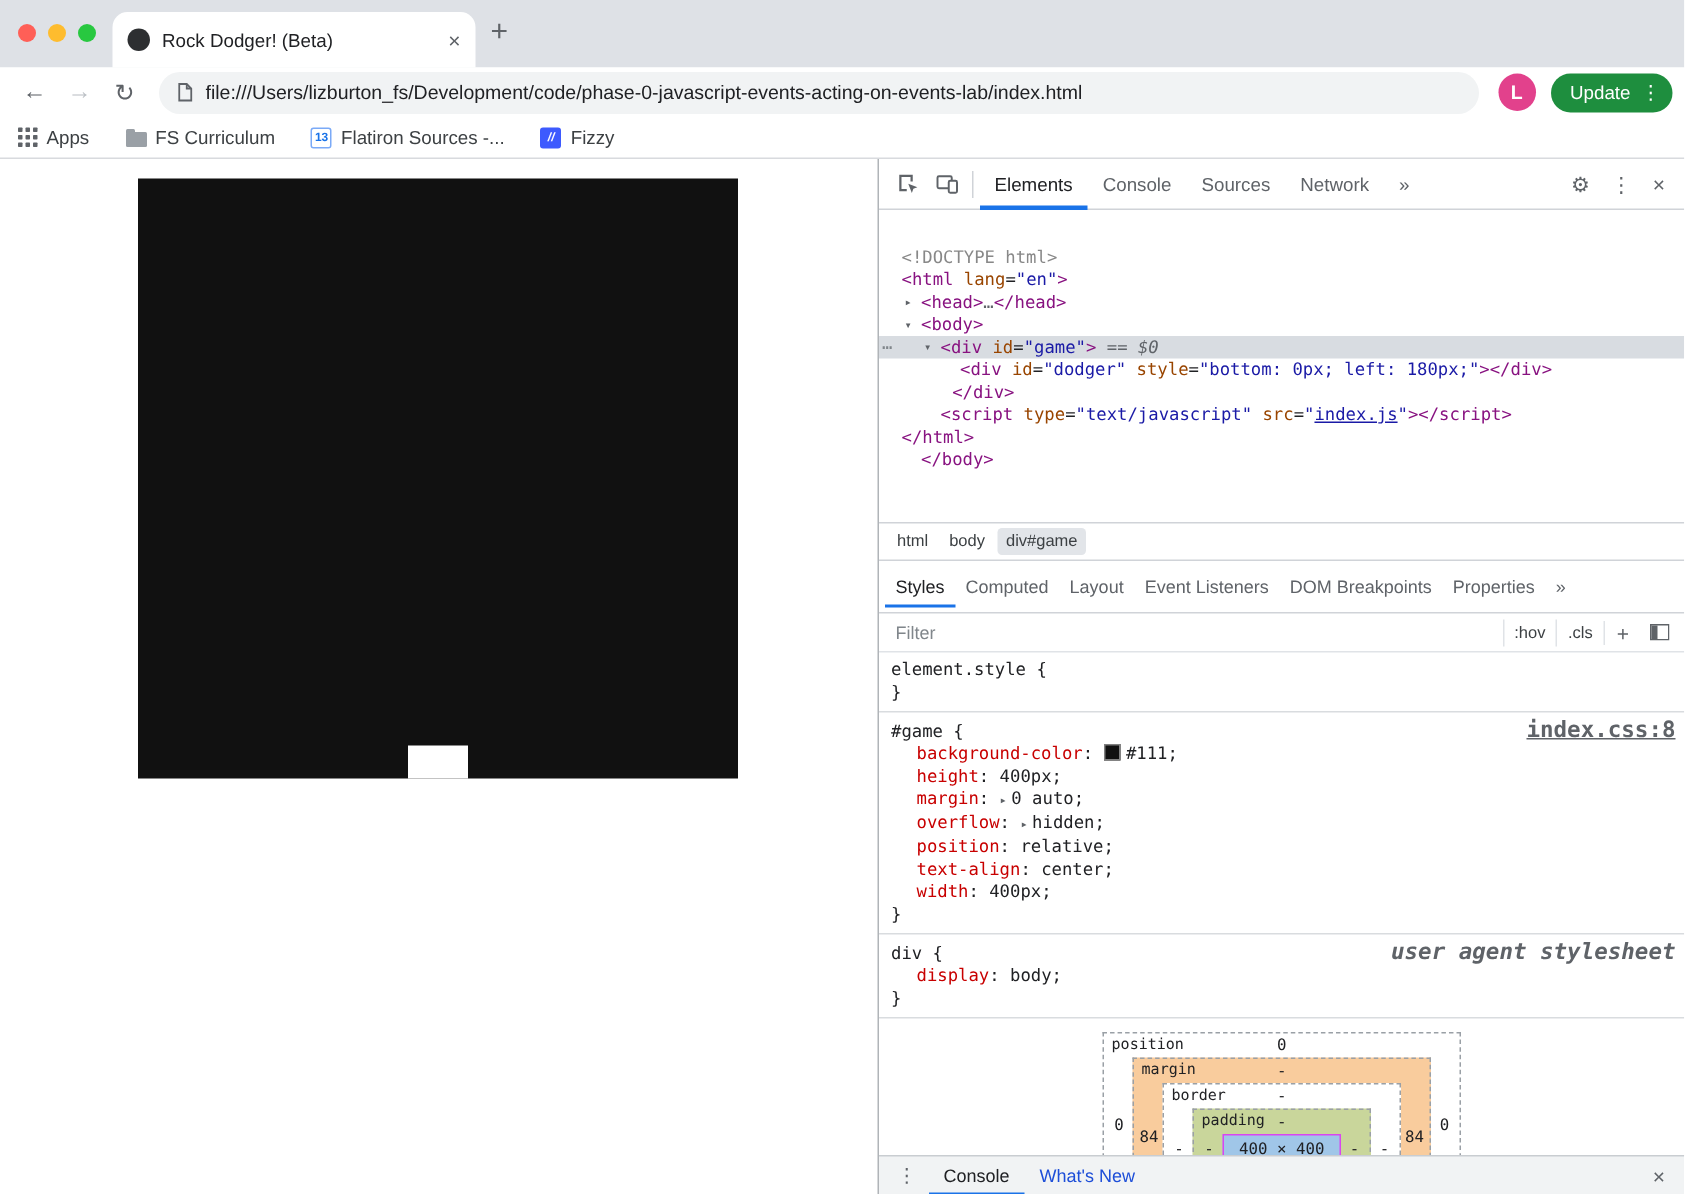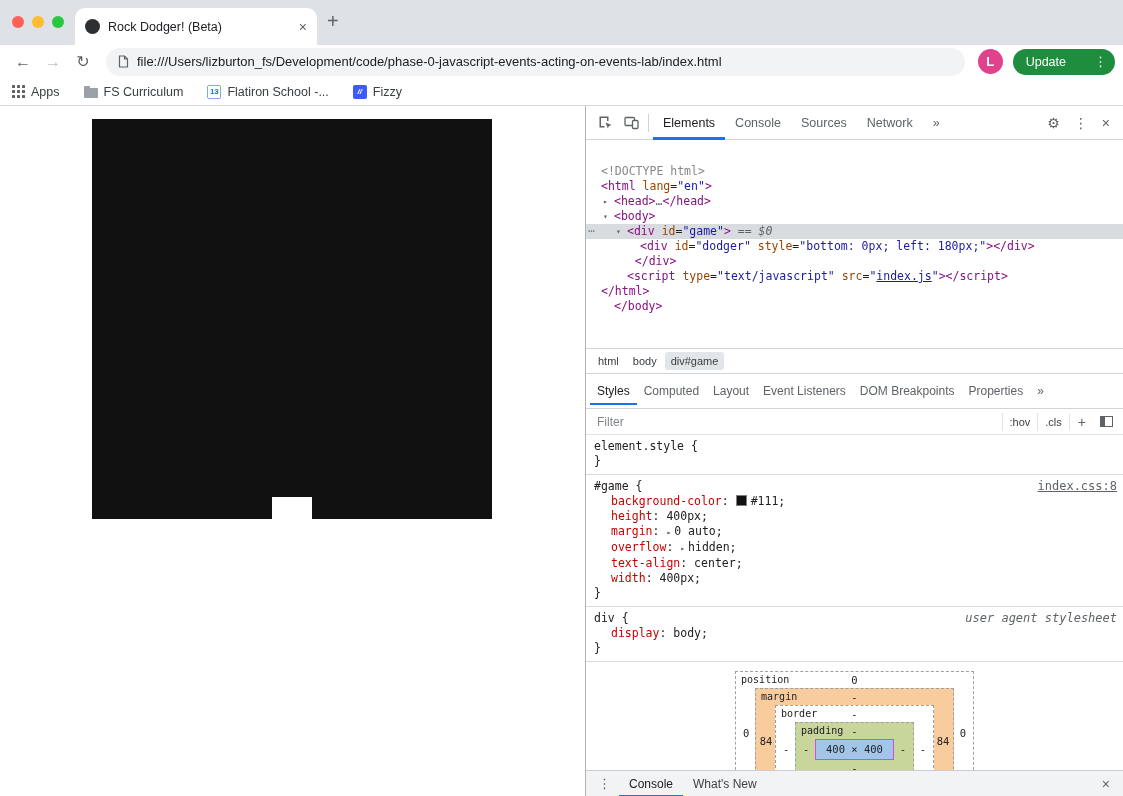--- a/index.html
+++ b/index.html
@@ -24,21 +24,21 @@
   .nav-icon{width:30px;height:28px;display:flex;align-items:center;justify-content:center;
             color:#5f6368;font-size:16px;flex:none;}
   .nav-icon.disabled{color:#bdc1c6;}
   .omnibox{flex:1;height:28px;background:#f1f3f4;border-radius:14px;display:flex;align-items:center;
            padding:0 12px;margin:0 8px;box-sizing:border-box;overflow:hidden;}
   .omni-icon{margin-right:8px;flex:none;}
   .omni-url{font-size:13px;color:#202124;white-space:nowrap;overflow:hidden;}
   .avatar{width:25px;height:25px;border-radius:50%;background:#e2418c;color:#fff;display:flex;
           align-items:center;justify-content:center;font-size:13px;font-weight:bold;margin:0 5px;flex:none;}
   .update-pill{height:26px;border-radius:13px;background:#1e8e3e;color:#fff;display:flex;align-items:center;
-               padding:0 8px 0 13px;font-size:12.5px;margin-left:5px;flex:none;gap:21px;}
+               padding:0 8px 0 13px;font-size:12.5px;margin-left:5px;flex:none;}
   .update-kebab{color:#fff;margin-left:7px;font-size:13px;}
 
   
   .bookmarks{position:absolute;top:78px;left:0;right:0;height:28px;background:#fff;display:flex;
              align-items:center;padding:0 12px;border-bottom:1px solid #d8dade;box-sizing:border-box;}
   .bm-item{display:flex;align-items:center;margin-right:24px;font-size:12.5px;color:#3c4043;}
   .icon-grid{position:relative;width:13px;height:13px;margin-right:6px;flex:none;}
   .icon-grid i{position:absolute;width:3px;height:3px;background:#5f6368;border-radius:0.5px;}
   .icon-grid i:nth-child(3n+1){left:0}.icon-grid i:nth-child(3n+2){left:5px}.icon-grid i:nth-child(3n){left:10px}
   .icon-grid i:nth-child(-n+3){top:0}.icon-grid i:nth-child(n+4):nth-child(-n+6){top:5px}.icon-grid i:nth-child(n+7){top:10px}
@@ -95,21 +95,21 @@
   .filter-input{flex:1;border:none;outline:none;background:transparent;font-family:"Liberation Sans",sans-serif;
                 font-size:12px;color:#202124;min-width:0;}
   .filter-input::placeholder{color:#80868b;}
   .hov-btn{font-size:11px;color:#3c4043;padding:3px 7px;border-left:1px solid #e0e3e7;white-space:nowrap;}
   .plus-btn{font-size:14px;color:#5f6368;padding:0 8px;border-left:1px solid #e0e3e7;}
   .sidebar-toggle{margin:0 6px;display:flex;align-items:center;}
 
   .dt-styles{font-family:"DejaVu Sans Mono",monospace;font-size:11.5px;line-height:15px;color:#202124;}
   .rule{padding:4px 6px 5px 8px;border-bottom:1px solid #d9dcdf;}
   .rule-header{display:flex;justify-content:space-between;align-items:baseline;}
-  .rule-link{font-size:12px;color:#5f6368;text-decoration:underline;white-space:nowrap;margin-left:8px;}
+  .rule-link{font-size:15px;color:#5f6368;text-decoration:underline;white-space:nowrap;margin-left:8px;font-weight:bold;}
   .rule-link.ua{font-style:italic;text-decoration:none;}
   .prop{padding-left:17px;}
   .prop-name{color:#c80000;}
   .prop-arrow{color:#5f6368;font-size:8px;margin-right:3px;}
   .swatch{display:inline-block;width:9px;height:9px;border:1px solid #808080;margin:0 4px -1px 0;box-sizing:content-box;}
 
   .dt-boxmodel{padding-top:9px;display:flex;justify-content:center;
                font-family:"DejaVu Sans Mono",monospace;font-size:10.5px;color:#202124;}
   .bm{border:1px dashed #9aa0a6;}
   .bm-pos{background:#fff;}
@@ -119,21 +119,21 @@
   .bm-row{height:16px;line-height:16px;text-align:center;position:relative;min-width:60px;}
   .bm-label{position:absolute;left:5px;font-size:10px;}
   .bm-mid{display:flex;align-items:center;justify-content:center;padding:0 1px;}
   .bm-side{min-width:14px;text-align:center;padding:0 2px;}
   .bm-content{background:#a0c6e8;border:1px solid #d946ef;padding:2px 10px;white-space:nowrap;}
 
   .dt-drawer{position:absolute;left:0;right:0;bottom:0;height:26px;background:#f1f3f4;
              border-top:1px solid #c9cdd1;display:flex;align-items:center;padding:0 4px;
              font-size:12px;box-sizing:border-box;}
   .drawer-kebab{color:#5f6368;font-size:13px;padding:0 8px;}
-  .drawer-tab{padding:0 10px;height:26px;line-height:26px;color:#404040;box-sizing:border-box;}
+  .drawer-tab{padding:0 10px;height:26px;line-height:26px;color:#1d4ed8;box-sizing:border-box;}
   .drawer-tab.active{color:#202124;box-shadow:inset 0 -2px 0 #1a73e8;}
   .drawer-close{margin-left:auto;color:#5f6368;font-size:14px;padding:0 9px;}
 </style>
 </head>
 <body>
 
 <div class="screen">
 
   <div class="tabstrip">
     <div class="traffic">
@@ -181,21 +181,21 @@
           <i></i>
         </span>
       <span>Apps</span>
     </div>
     <div class="bm-item">
       <span class="icon-folder"></span>
       <span>FS Curriculum</span>
     </div>
     <div class="bm-item">
       <span class="icon-13">13</span>
-      <span>Flatiron School -...</span>
+      <span>Flatiron Sources -...</span>
     </div>
     <div class="bm-item">
       <span class="icon-fizzy">//</span>
       <span>Fizzy</span>
     </div>
   </div>
 
   <div class="page">
     <div class="game">
       <div class="dodger"></div>
@@ -282,20 +282,21 @@
           </div>
           <div class="rule">
             <div class="rule-header">
               <span>#game {</span>
               <span class="rule-link">index.css:8</span>
             </div>
             <div class="prop"><span class="prop-name">background-color</span><span>: </span><span class="swatch" style="background: rgb(17, 17, 17);"></span><span>#111;</span></div>
             <div class="prop"><span class="prop-name">height</span><span>: </span><span>400px;</span></div>
             <div class="prop"><span class="prop-name">margin</span><span>: </span><span class="prop-arrow">▸</span><span>0 auto;</span></div>
             <div class="prop"><span class="prop-name">overflow</span><span>: </span><span class="prop-arrow">▸</span><span>hidden;</span></div>
+            <div class="prop"><span class="prop-name">position</span><span>: </span><span>relative;</span></div>
             <div class="prop"><span class="prop-name">text-align</span><span>: </span><span>center;</span></div>
             <div class="prop"><span class="prop-name">width</span><span>: </span><span>400px;</span></div>
             <div>}</div>
           </div>
           <div class="rule">
             <div class="rule-header">
               <span>div {</span>
               <span class="rule-link ua">user agent stylesheet</span>
             </div>
             <div class="prop"><span class="prop-name">display</span><span>: </span><span>body;</span></div>

